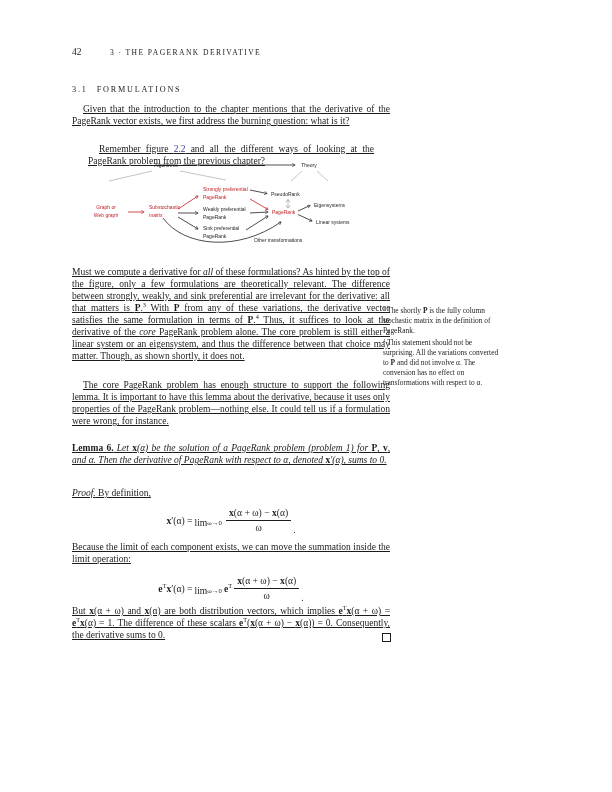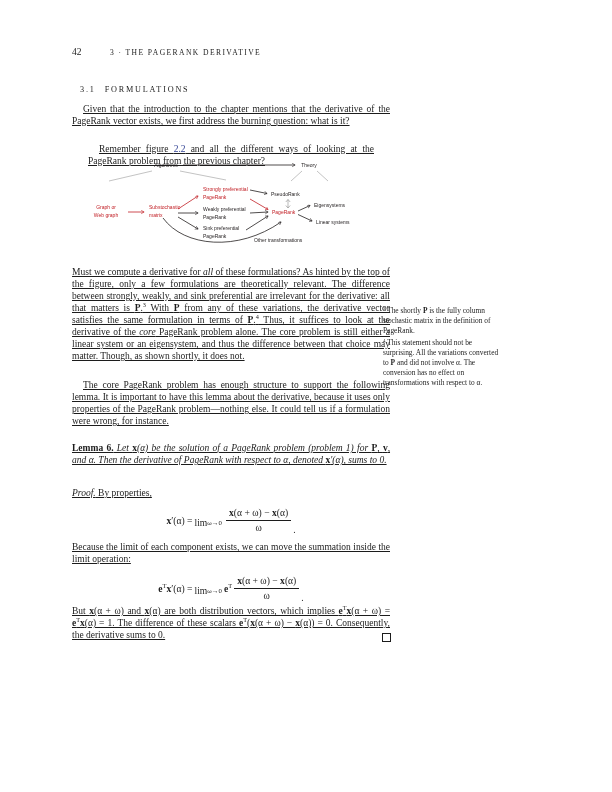--- a/index.html
+++ b/index.html
@@ -3,21 +3,21 @@
 <meta charset="utf-8">
 <style>
   html,body{margin:0;padding:0;background:#ffffff;}
   .page{position:relative;width:500px;height:792px;background:#ffffff;
         font-family:"Liberation Serif",serif;color:#1c1c1c;overflow:hidden;}
 
   .runhead{position:absolute;top:41px;left:72px;white-space:nowrap;}
   .pagenum{display:inline-block;width:38px;font-size:9.5px;}
   .runtitle{font-size:7.6px;letter-spacing:1.4px;}
 
-  .secheading{position:absolute;top:85px;left:80px;font-size:8.2px;letter-spacing:1.8px;white-space:nowrap;}
+  .secheading{position:absolute;top:85px;left:72px;font-size:8.2px;letter-spacing:1.8px;white-space:nowrap;}
   .secnum{margin-right:9px;}
 
   .col{position:absolute;left:72px;width:318px;font-size:9.5px;line-height:12px;
        text-align:justify;margin:0;text-decoration:underline;}
   .indent{text-indent:11px;}
 
   .fig{position:absolute;left:86px;top:154px;}
   .fig text{font-family:"Liberation Sans","DejaVu Sans",sans-serif;font-size:5px;fill:#231f20;}
   .fig text.red{fill:#c22026;}
 
@@ -119,21 +119,21 @@
 
   <p class="col indent" style="top:379px"><span>The core PageRank problem has enough structure to support the following lemma. It is important to have this lemma about the derivative, because it uses only properties of the PageRank problem—nothing else. It could tell us if a formulation were wrong, for instance.</span></p>
 
   <div class="notes">
     <p><span class="sup">3</span><span> The shortly </span><span class="b">P</span><span> is the fully column stochastic matrix in the definition of PageRank.</span></p>
     <p><span class="sup">4</span><span> This statement should not be surprising. All the variations converted </span><span class="b">P̄</span><span> to </span><span class="b">P</span><span> and did not involve α. The conversion has no effect on transformations with respect to α.</span></p>
   </div>
 
   <p class="col" style="top:442px"><span class="b">Lemma 6.</span><span class="i"> Let </span><span class="b">x</span><span class="i">(α) be the solution of a PageRank problem (problem 1) for </span><span class="b">P</span><span class="i">, </span><span class="b">v</span><span class="i">, and α. Then the derivative of PageRank with respect to α, denoted </span><span class="b">x</span><span class="i">′(α), sums to 0.</span></p>
 
-  <p class="col" style="top:487px"><span class="i">Proof.</span><span> By properties,</span></p>
+  <p class="col" style="top:487px"><span class="i">Proof.</span><span> By definition,</span></p>
 
   <div class="eq" style="top:503px">
     <span><span class="b">x</span><span>′(α) = </span></span>
     <span class="limstack">
       <span>lim</span>
       <span class="limsub">ω→0</span>
     </span>
     <span class="frac">
       <span class="num"><span class="b">x</span><span>(α + ω) − </span><span class="b">x</span><span>(α)</span></span>
       <span class="den">ω</span>

